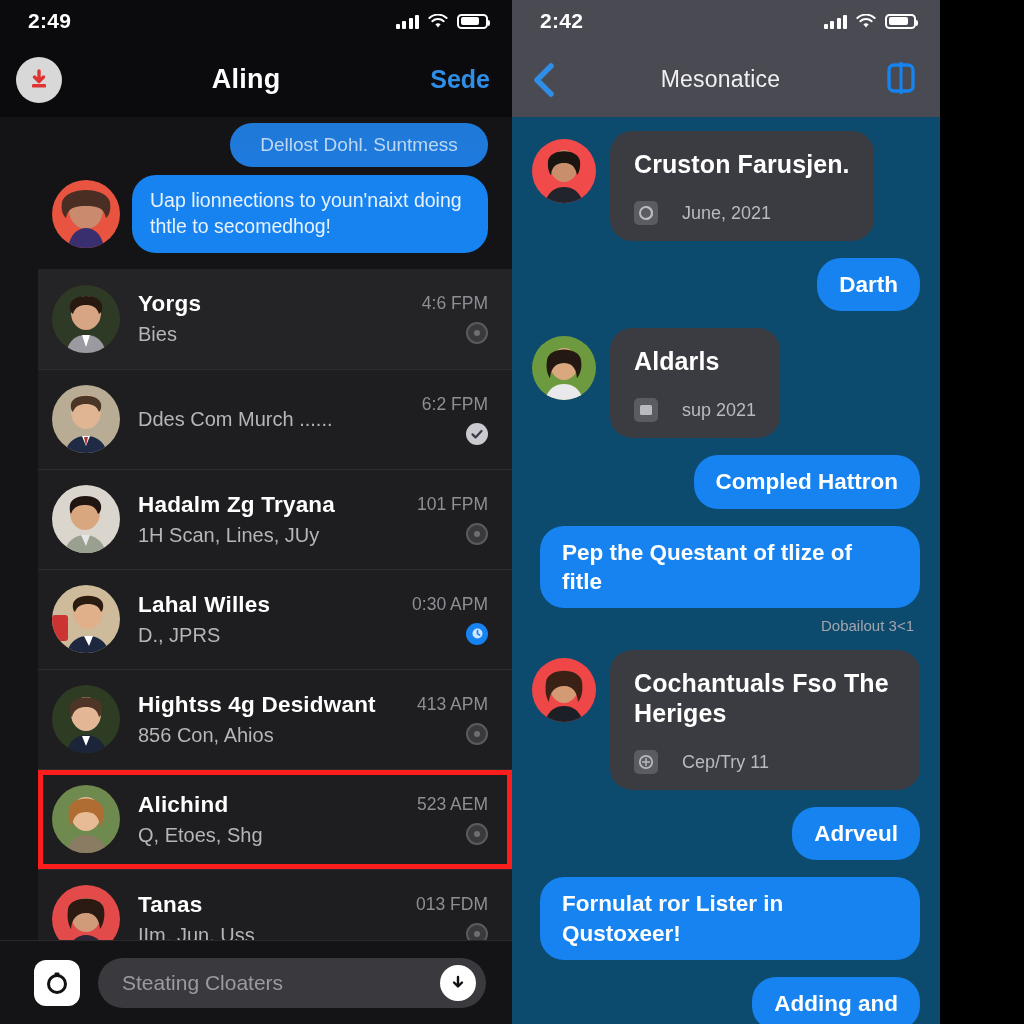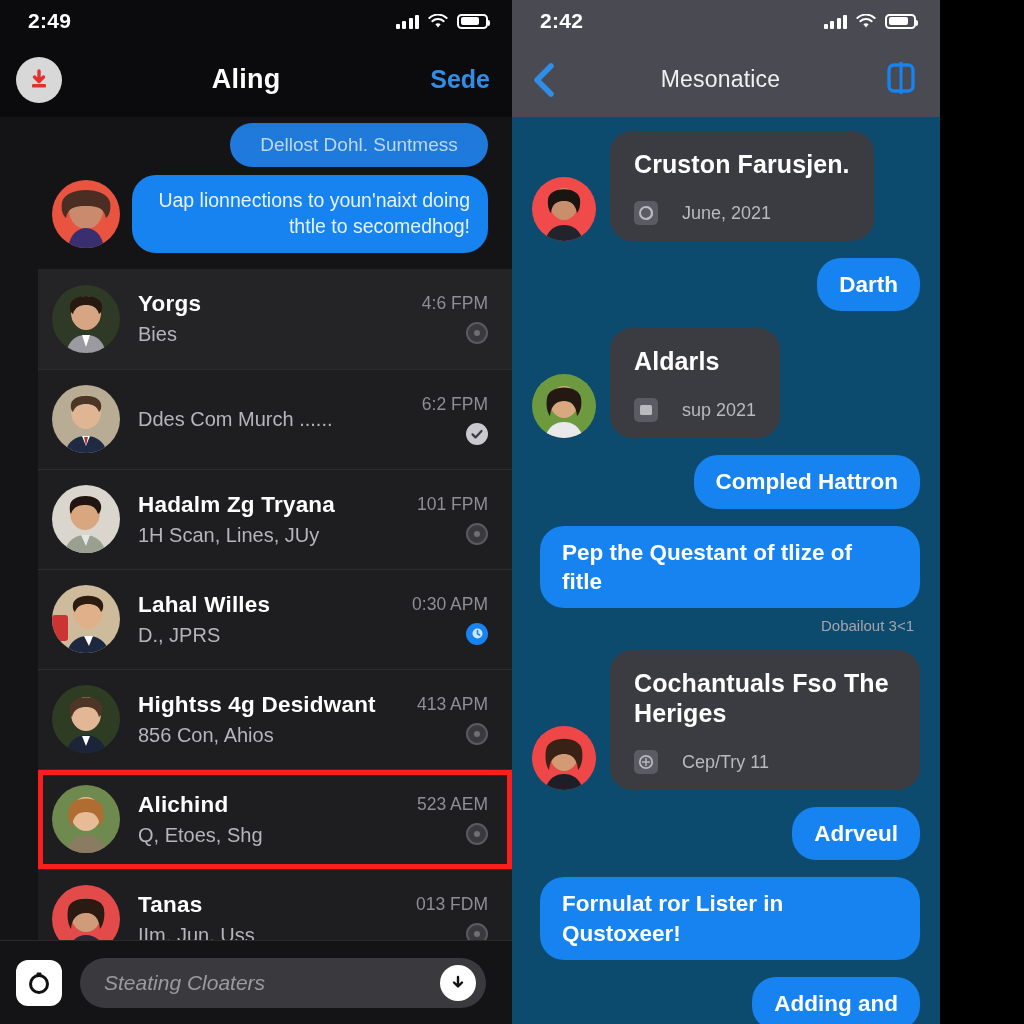--- a/index.html
+++ b/index.html
@@ -45,21 +45,21 @@
 
   .list { flex:1 1 auto; position:relative; overflow:hidden;margin-left:38px; }
 
   .chat-preview { position:relative; padding:0 0 6px 0; background:#141416; }
   .bubble-top {
     margin:6px 24px 0 auto; width:258px; height:44px;
     background:linear-gradient(180deg,#1f79d6,#1f7ae0);
     border-radius:22px; display:flex; align-items:center; justify-content:center;
     color:#bcd8f2; font-size:19px; white-space:nowrap; overflow:hidden;
   }
-  .bubble-row { display:flex; align-items:center; gap:12px; padding:8px 24px 10px 14px;text-align:right; }
+  .bubble-row { display:flex; align-items:center; gap:12px; padding:8px 24px 10px 14px; }
   .bubble-blue {
     flex:1 1 auto; background:#1683f0; border-radius:24px;
     padding:13px 18px; color:#e8f2fd; font-size:19.5px; line-height:1.33;
   }
 
   .row {
     display:flex; align-items:center; gap:18px;
     height:100px; padding:0 24px 0 14px; position:relative;
     background:#1e1e20;
   }
@@ -78,21 +78,21 @@
   .tick.done { background:#c9c9cf; }
   .tick.blue { background:#1683f0; }
 
   .selected-outline {
     position:absolute; left:0; right:0; top:0; height:100%;
     border:5px solid #fc1d1d; pointer-events:none;
   }
 
   .bottombar {
     flex:0 0 84px; height:84px; background:#141416; border-top:1px solid #2a2a2d;
-    display:flex; align-items:center; gap:18px; padding:0 26px 0 16px;font-style:italic;
+    display:flex; align-items:center; gap:18px; padding:0 26px 0 34px;
   }
   .cam-btn { width:46px; height:46px; border-radius:12px; background:#fff;
              display:flex; align-items:center; justify-content:center; flex:0 0 46px; }
   .searchbox { flex:1 1 auto; height:50px; background:#3a3a3e; border-radius:25px;
                display:flex; align-items:center; padding:0 10px 0 24px; }
   .searchbox span { flex:1 1 auto; color:#9a9aa0; font-size:21px; }
   .dl-small { width:36px; height:36px; border-radius:50%; background:#fff;
               display:flex; align-items:center; justify-content:center; flex:0 0 36px; }
 
   
@@ -104,21 +104,21 @@
   .navbar-right {
     height:75px; flex:0 0 75px; background:#4a4a52;
     display:flex; align-items:center; justify-content:space-between; padding:0 22px 0 19px;
   }
   .back-chevron { width:26px; height:40px; display:flex; align-items:center; }
   .nav-title-r { color:#f0f0f2; font-size:23px; font-weight:500; letter-spacing:.2px; }
 
   .thread { flex:1 1 auto; padding:14px 20px 0 20px; overflow:hidden; }
 
   .msg { display:flex; margin-bottom:17px; }
-  .msg.in { align-items:flex-end; gap:14px; }
+  .msg.in { align-items:flex-start; gap:14px; }
   .msg.out { justify-content:flex-end; }
   .m-avatar { width:64px; height:64px; border-radius:50%; flex:0 0 64px; overflow:hidden; position:relative; margin-top:8px; }
   .card {
     background:#3b3b42; border-radius:22px; padding:18px 24px 16px 24px; max-width:330px;
   }
   .card-title { color:#fff; font-size:25px; font-weight:700; line-height:1.2; letter-spacing:.1px; }
   .card-meta { display:flex; align-items:center; gap:24px; margin-top:22px; }
   .card-meta .thumb { width:24px; height:24px; border-radius:5px; background:#5b5b63; flex:0 0 24px;
                       display:flex; align-items:center; justify-content:center; }
   .card-meta span { color:#b9b9c0; font-size:18px; }

